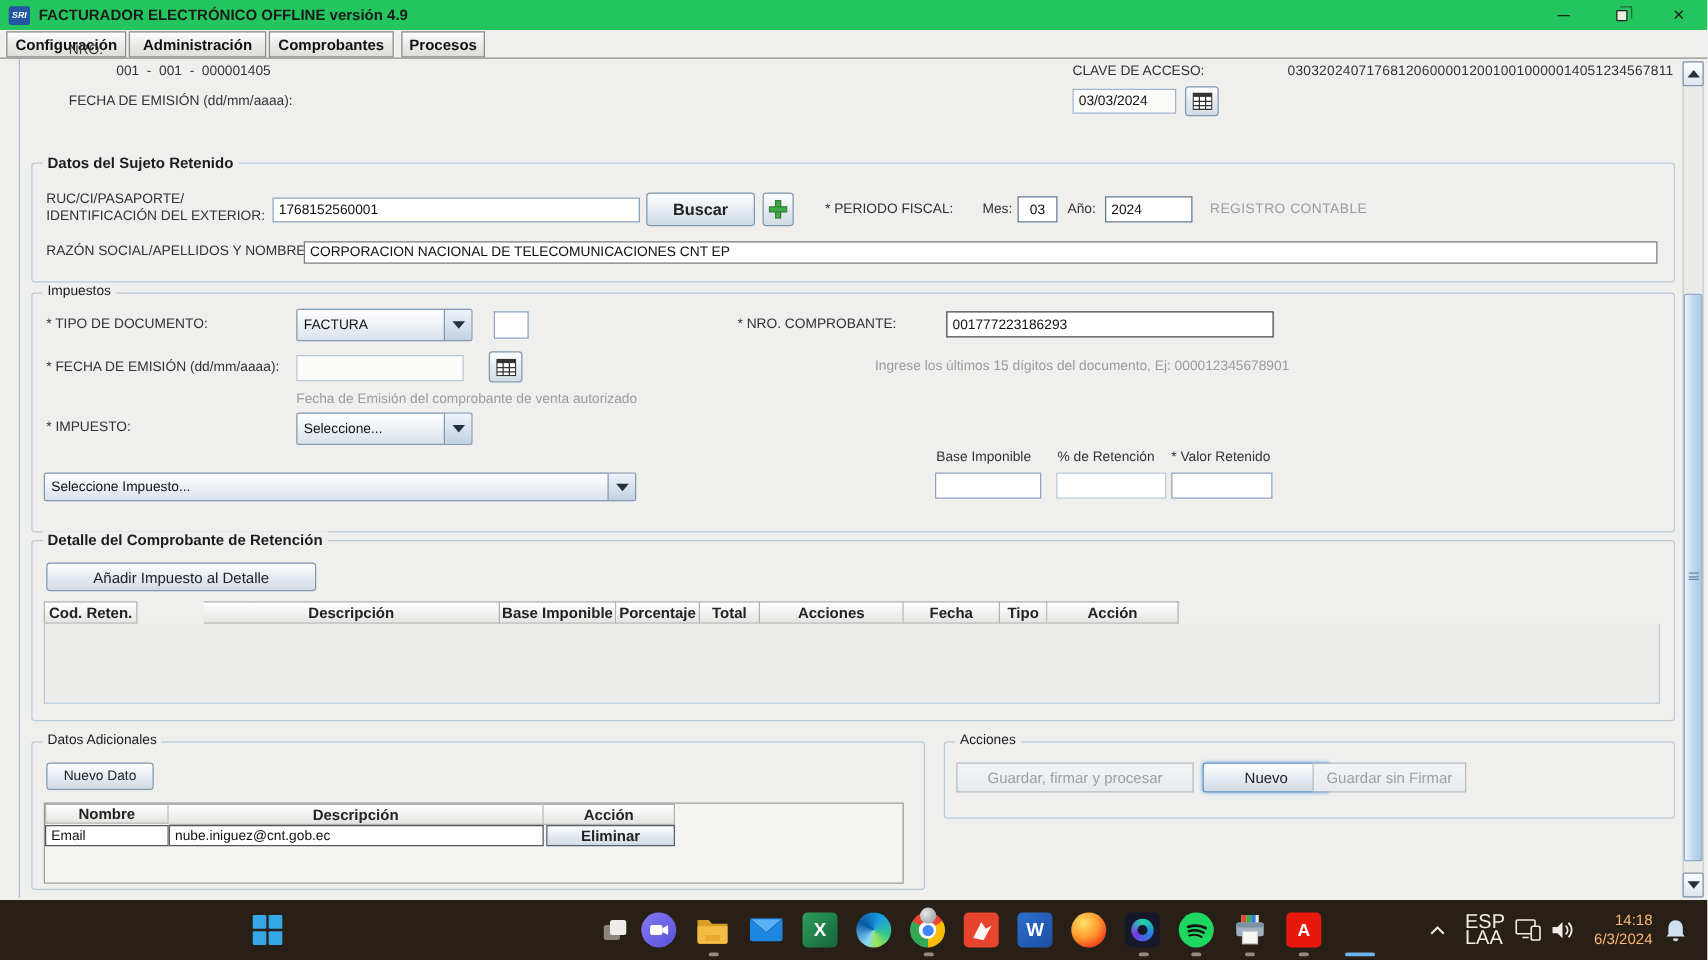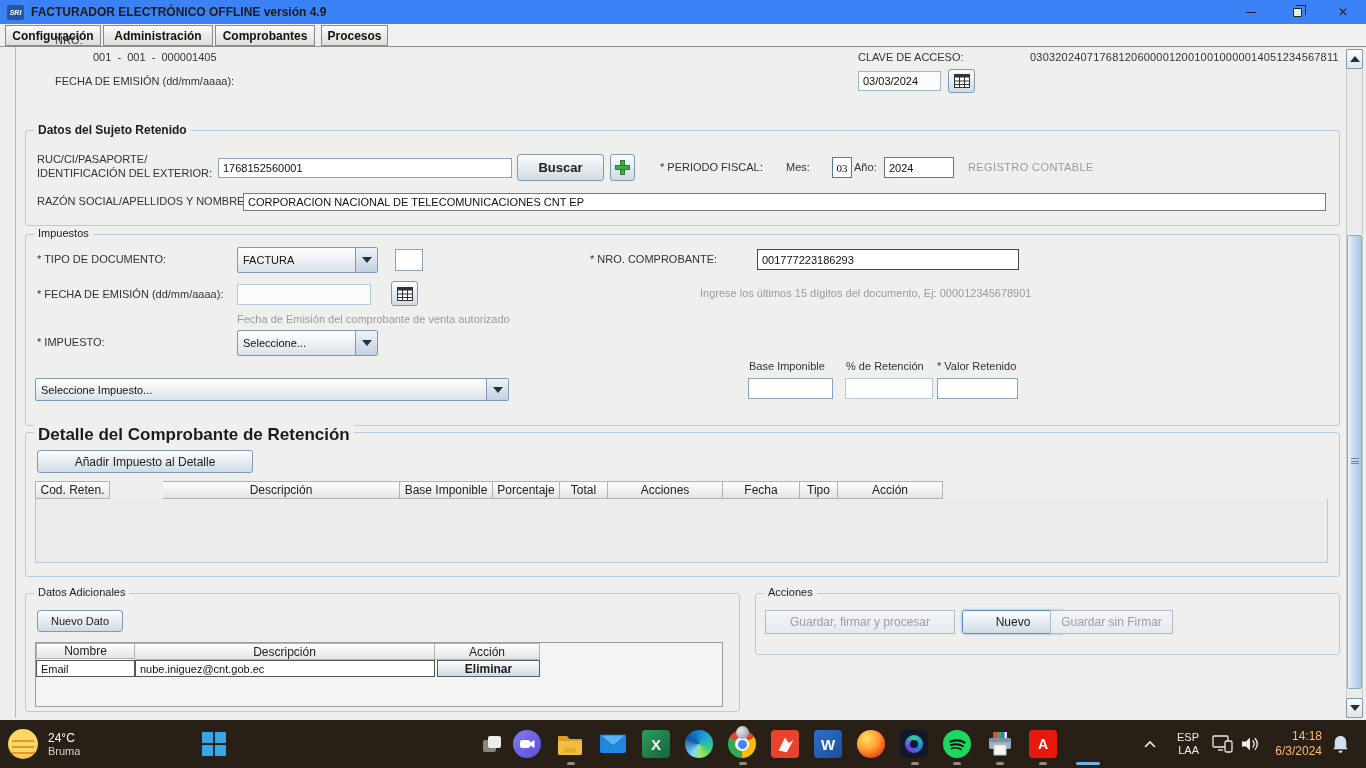--- a/index.html
+++ b/index.html
@@ -2,21 +2,21 @@
 <html><head>
 <meta charset="utf-8">
 <style>
   * { margin:0; padding:0; box-sizing:border-box; }
   html,body { width:1366px; height:768px; overflow:hidden; }
   body { font-family:"Liberation Sans", sans-serif; }
   .screen { position:relative; width:1366px; height:768px; background:#efefee; }
   .abs { position:absolute; }
 
   
-  .titlebar { position:absolute; left:0; top:0; width:1366px; height:24px; background:#3b82f6; display:flex; align-items:center; }
+  .titlebar { position:absolute; left:0; top:0; width:1366px; height:24px; background:#22c55e; display:flex; align-items:center; }
   .applogo { width:17px; height:15px; margin-left:7px; background:#2456a4; border-radius:2px; color:#fff; font-size:7px; font-style:italic; font-weight:bold; display:flex; align-items:center; justify-content:center; }
   .apptitle { margin-left:7px; font-size:12px; font-weight:bold; color:#1b1b1b; }
   .wincontrols { position:absolute; right:0; top:0; height:24px; display:flex; }
   .winbtn { width:46px; height:24px; display:flex; align-items:center; justify-content:center; color:#222; font-size:12px; }
   .minglyph { display:block; width:10px; border-top:1.4px solid #222; }
   .restoreglyph { position:relative; width:9px; height:9px; border:1.2px solid #222; border-radius:1px; background:#e4f2de; }
   .restoreglyph::before { content:""; position:absolute; left:2px; top:-4px; width:9px; height:9px; border:1.2px solid #222; border-left:none; border-bottom:none; border-radius:1px; }
 
   
   .menubar { position:absolute; left:0; top:24px; width:1366px; height:23px; background:#f0f0ef; border-bottom:1px solid #8f8f8d; }
@@ -32,38 +32,38 @@
   .fieldset { position:absolute; border:1px solid #b9cadb; border-radius:3px; }
   .legend { position:absolute; top:-8px; left:8px; background:#efefee; padding:0 4px; font-size:12px; color:#1c1c1c; white-space:nowrap; }
   .legend.b { font-weight:bold; }
   .combo { position:absolute; display:flex; background:linear-gradient(#ffffff,#dbe2ea); border:1px solid #8099b1; border-radius:2px; }
   .combo .ctxt { flex:1; font-size:11px; color:#111; padding:0 5px; display:flex; align-items:center; overflow:hidden; white-space:nowrap; }
   .combo .carr { width:22px; border-left:1px solid #8099b1; background:linear-gradient(#eef3f9,#c2d1e1); display:flex; align-items:center; justify-content:center; }
   .tri-dn { width:0; height:0; border-left:5px solid transparent; border-right:5px solid transparent; border-top:6px solid #26303a; }
   .tri-up-s { width:0; height:0; border-left:5px solid transparent; border-right:5px solid transparent; border-bottom:6px solid #26303a; }
 
   
-  .th { position:absolute; top:0; height:18px; background:linear-gradient(#ffffff,#e4e4e2); border:1px solid #b2b2b0; border-left:none; display:flex; align-items:center; justify-content:center; font-size:12px; color:#222; overflow:hidden; }
+  .th { position:absolute; top:0; height:18px; background:linear-gradient(#ffffff,#e4e4e2); border:1px solid #b2b2b0; border-left:none; display:flex; align-items:center; justify-content:center; font-size:12px; color:#222; overflow:hidden;font-weight:bold; }
   .th.first { border-left:1px solid #b2b2b0; }
 
   
   .sb-track { position:absolute; left:1346px; top:49px; width:17px; height:669px; background:#ebebe9; border:1px solid #c9c9c7; }
   .sb-btn { position:absolute; left:1346px; width:17px; height:20px; background:linear-gradient(#fdfdfd,#dfe5ec); border:1px solid #8099b1; border-radius:2px; display:flex; align-items:center; justify-content:center; }
   .sb-thumb { position:absolute; left:1347px; top:235px; width:15px; height:454px; background:linear-gradient(90deg,#eaf3fc,#c5daee 45%,#a9c6e2); border:1px solid #8fabc8; border-radius:2px; }
   .sb-grip { position:absolute; left:3px; top:222px; width:8px; height:6px; border-top:1px solid #6d87a3; border-bottom:1px solid #6d87a3; }
   .sb-grip::after { content:""; position:absolute; left:0; top:2px; width:8px; border-top:1px solid #6d87a3; }
 
   
   .taskbar { position:absolute; left:0; top:720px; width:1366px; height:48px; background:#281f17; display:block; }
   .tb-item { position:absolute; display:flex; align-items:center; justify-content:center; }
   .dot { position:absolute; top:42px; width:8px; height:3px; border-radius:2px; background:#938b82; }
   .dot.active { width:24px; background:#6cb2e8; }
   .sq { border-radius:6px; width:28px; height:28px; display:flex; align-items:center; justify-content:center; }
   .circ { border-radius:50%; width:28px; height:28px; }
-  .traytxt { font-size:11px; color:#f0ece6; text-align:right; line-height:13px; }
+  .traytxt { font-size:16px; color:#f0ece6; text-align:left; line-height:13px; }
   .clock { font-size:12px; color:#fdba74; text-align:right; line-height:15px; }
 
   .weather-sun { position:relative; width:30px; height:30px; border-radius:50%; background:radial-gradient(circle at 50% 40%, #ffd765 0 55%, #f0a42e 95%); overflow:hidden; }
   .weather-sun i { position:absolute; left:4px; width:22px; border-top:2px solid #d98a1e; opacity:.8; }
 </style>
 </head>
 <body>
 
 <div class="screen">
 
@@ -118,21 +118,21 @@
   <div class="btn" style="left:517px;top:154px;width:87px;height:27px;font-weight:bold;font-size:13px;">Buscar</div>
   <div class="btn" style="left:610px;top:154px;width:25px;height:27px;">
     <svg width="15" height="15" viewBox="0 0 15 15">
       <rect x="5.5" y="0.5" width="4" height="14" fill="#41ab47" stroke="#2e7d32"></rect>
       <rect x="0.5" y="5.5" width="14" height="4" fill="#41ab47" stroke="#2e7d32"></rect>
       <rect x="5.9" y="5.9" width="3.2" height="3.2" fill="#41ab47" stroke="none"></rect>
     </svg>
   </div>
   <div class="lbl" style="left:660px;top:161px;">* PERIODO FISCAL:</div>
   <div class="lbl" style="left:786px;top:161px;">Mes:</div>
-  <div class="tf" style="left:832px;top:157px;width:20px;height:21px;border-color:#5d7astroke;border-color:#60788f;justify-content:center;font-family:Liberation Serif, serif;">03</div>
+  <div class="tf" style="left:814px;top:157px;width:32px;height:21px;border-color:#5d7astroke;border-color:#60788f;justify-content:center;">03</div>
   <div class="lbl" style="left:854px;top:161px;">Año:</div>
   <div class="tf" style="left:884px;top:157px;width:70px;height:21px;border-color:#60788f;">2024</div>
   <div class="hint" style="left:968px;top:161px;letter-spacing:.4px;">REGISTRO CONTABLE</div>
   <div class="lbl" style="left:37px;top:195px;">RAZÓN SOCIAL/APELLIDOS Y NOMBRES:</div>
   <div class="tf" style="left:243px;top:193px;width:1083px;height:18px;border-color:#7a7a7a;">CORPORACION NACIONAL DE TELECOMUNICACIONES CNT EP</div>
 
   <div class="fieldset" style="left:25px;top:234px;width:1315px;height:192px;">
     <div class="legend" style="font-size:11px;">Impuestos</div>
   </div>
   <div class="lbl" style="left:37px;top:253px;">* TIPO DE DOCUMENTO:</div>
@@ -173,21 +173,21 @@
     <div class="ctxt">Seleccione Impuesto...</div>
     <div class="carr">
         <span class="tri-dn"></span>
       </div>
   </div>
   <div class="tf" style="left:748px;top:378px;width:85px;height:21px;"></div>
   <div class="tf" style="left:845px;top:378px;width:88px;height:21px;border-color:#b9c8d6;"></div>
   <div class="tf" style="left:937px;top:378px;width:81px;height:21px;"></div>
 
   <div class="fieldset" style="left:25px;top:432px;width:1315px;height:145px;">
-    <div class="legend b" style="font-size:17px;">Detalle del Comprobante de Retención</div>
+    <div class="legend b" style="font-size:12px;">Detalle del Comprobante de Retención</div>
   </div>
   <div class="btn" style="left:37px;top:450px;width:216px;height:23px;">Añadir Impuesto al Detalle</div>
   <div class="abs" style="left:35px;top:481px;width:1293px;height:18px;">
     <div class="th first" style="left:0;width:75px;">Cod. Reten.</div>
     <div class="th" style="left:75px;width:53px;margin-top:37px;">Código</div>
     <div class="th" style="left:128px;width:237px;">Descripción</div>
     <div class="th" style="left:365px;width:93px;">Base Imponible</div>
     <div class="th" style="left:458px;width:67px;">Porcentaje</div>
     <div class="th" style="left:525px;width:48px;">Total</div>
     <div class="th" style="left:573px;width:115px;">Acciones</div>
@@ -226,31 +226,20 @@
     </div>
   <div class="sb-thumb">
       <span class="sb-grip"></span>
     </div>
   <div class="sb-btn" style="top:698px;">
       <span class="tri-dn" style="border-left-width:5px;border-right-width:5px;"></span>
     </div>
 
   <div class="taskbar">
 
-    <div class="tb-item" style="left:8px;top:2px;width:180px;height:44px;justify-content:flex-start;">
-      <div class="weather-sun">
-          <i style="top:11px;"></i>
-          <i style="top:17px;"></i>
-          <i style="top:23px;"></i>
-        </div>
-      <div style="margin-left:10px;">
-        <div style="font-size:12px;color:#fff;">24°C</div>
-        <div style="font-size:11px;color:#d8d2cb;">Bruma</div>
-      </div>
-    </div>
 
     <div class="tb-item" style="left:200px;top:10px;width:28px;height:28px;">
       <svg width="24" height="24" viewBox="0 0 26 26">
         <rect x="0" y="0" width="12" height="12" rx="1" fill="#35a7e6"></rect>
         <rect x="14" y="0" width="12" height="12" rx="1" fill="#35a7e6"></rect>
         <rect x="0" y="14" width="12" height="12" rx="1" fill="#35a7e6"></rect>
         <rect x="14" y="14" width="12" height="12" rx="1" fill="#35a7e6"></rect>
       </svg>
     </div>
 

